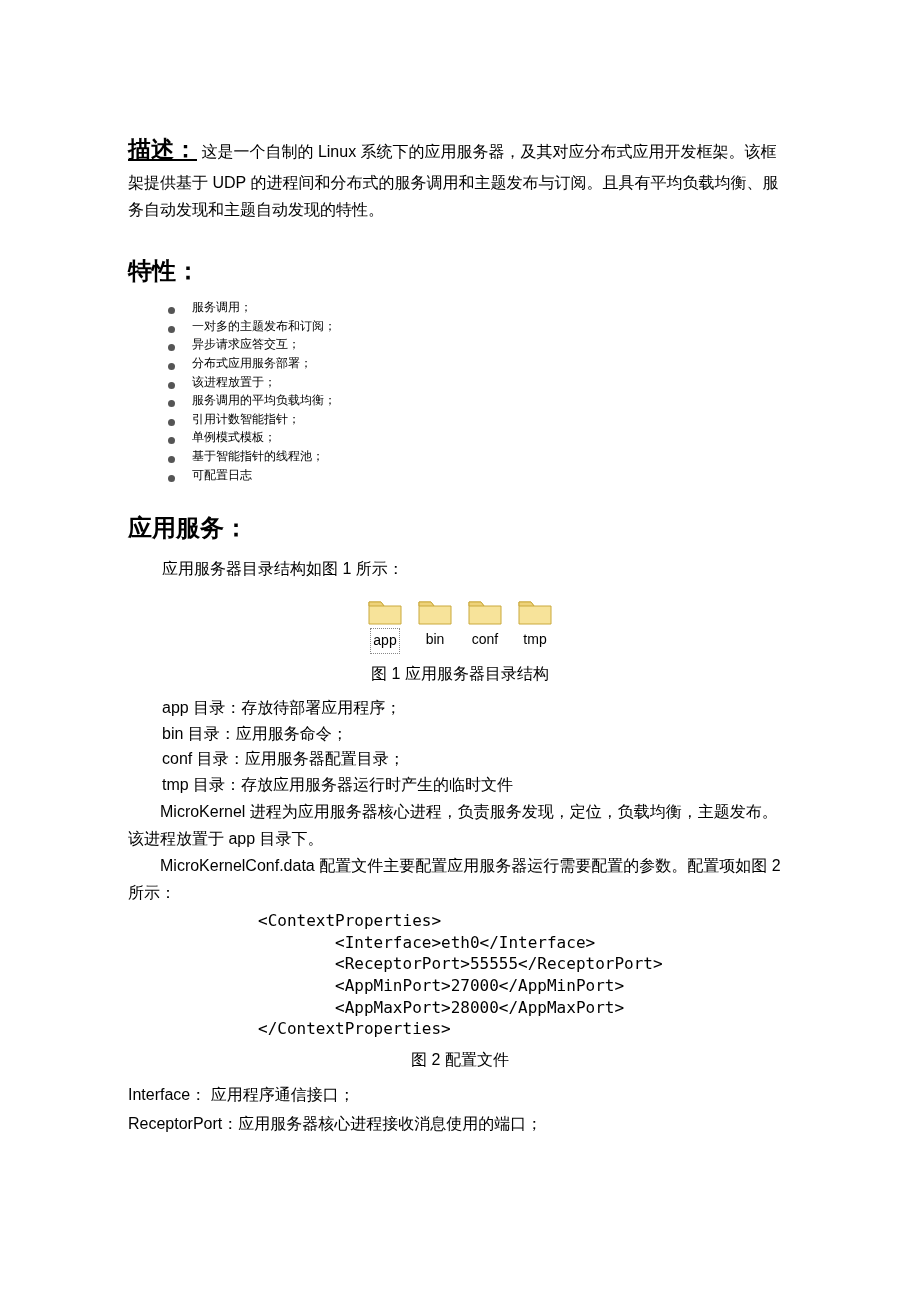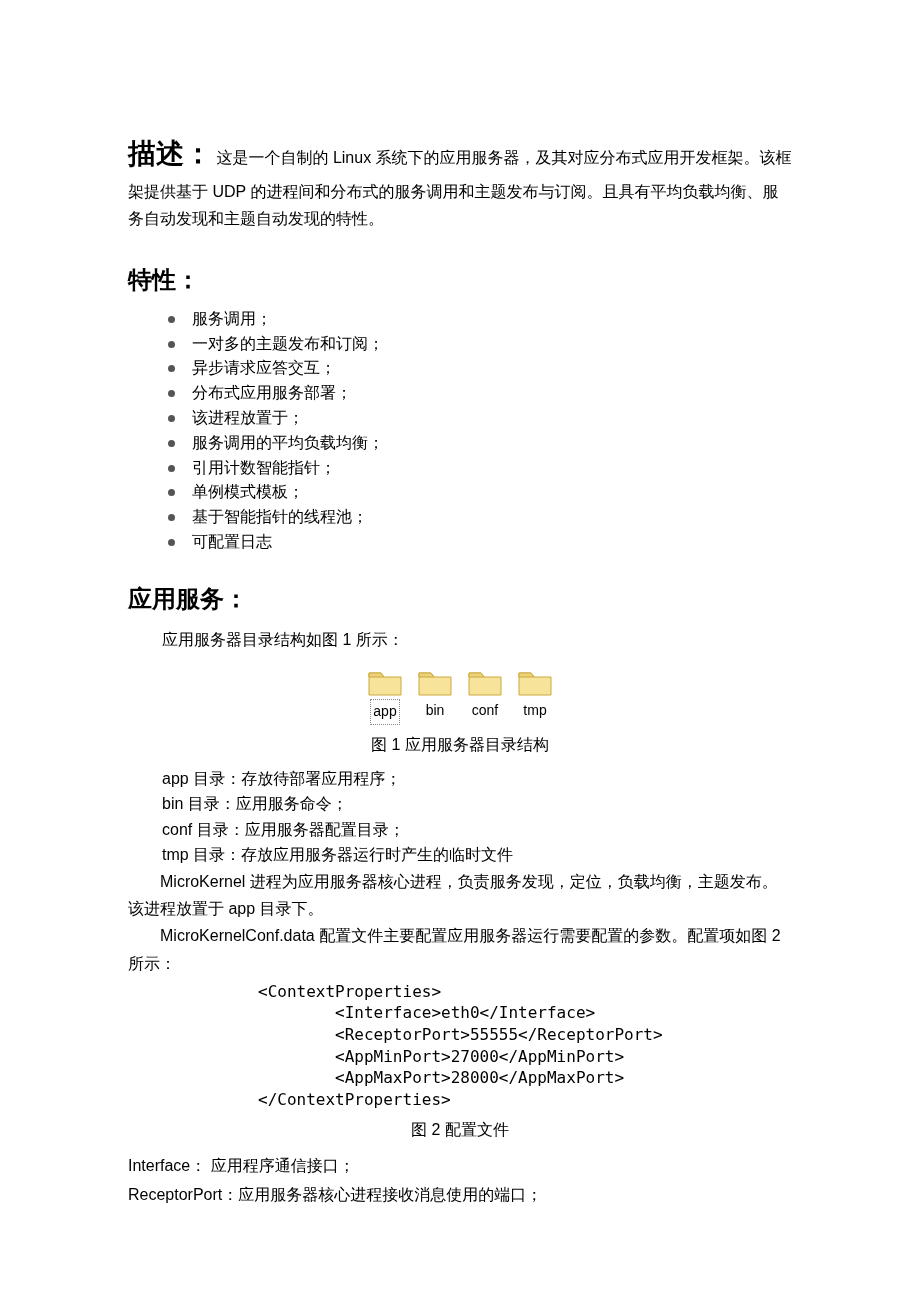--- a/index.html
+++ b/index.html
@@ -14,43 +14,44 @@
     min-height: 1302px;
     box-sizing: border-box;
     padding: 130px 128px 80px 128px;
     font-size: 16px;
     line-height: 1.7;
   }
   .desc-block {
     margin-bottom: 28px;
   }
   .desc-label {
-    font-size: 28px;
+    font-size: 23px;
     font-weight: bold;
     font-family: "SimSun", serif;
+    text-decoration: underline;
   }
   .desc-text {
     font-size: 16px;
   }
   h2.section {
     font-size: 24px;
     font-weight: bold;
     font-family: "SimSun", serif;
     margin: 18px 0 6px 0;
   }
   ul.features {
     list-style: none;
     padding: 0;
     margin: 4px 0 24px 36px;
   }
   ul.features li {
     position: relative;
     padding-left: 28px;
     line-height: 1.55;
-    font-size: 16px;
+    font-size: 12px;
   }
   ul.features li::before {
     content: "";
     position: absolute;
     left: 4px;
     top: 9px;
     width: 7px;
     height: 7px;
     background: #555;
     border-radius: 50%;

